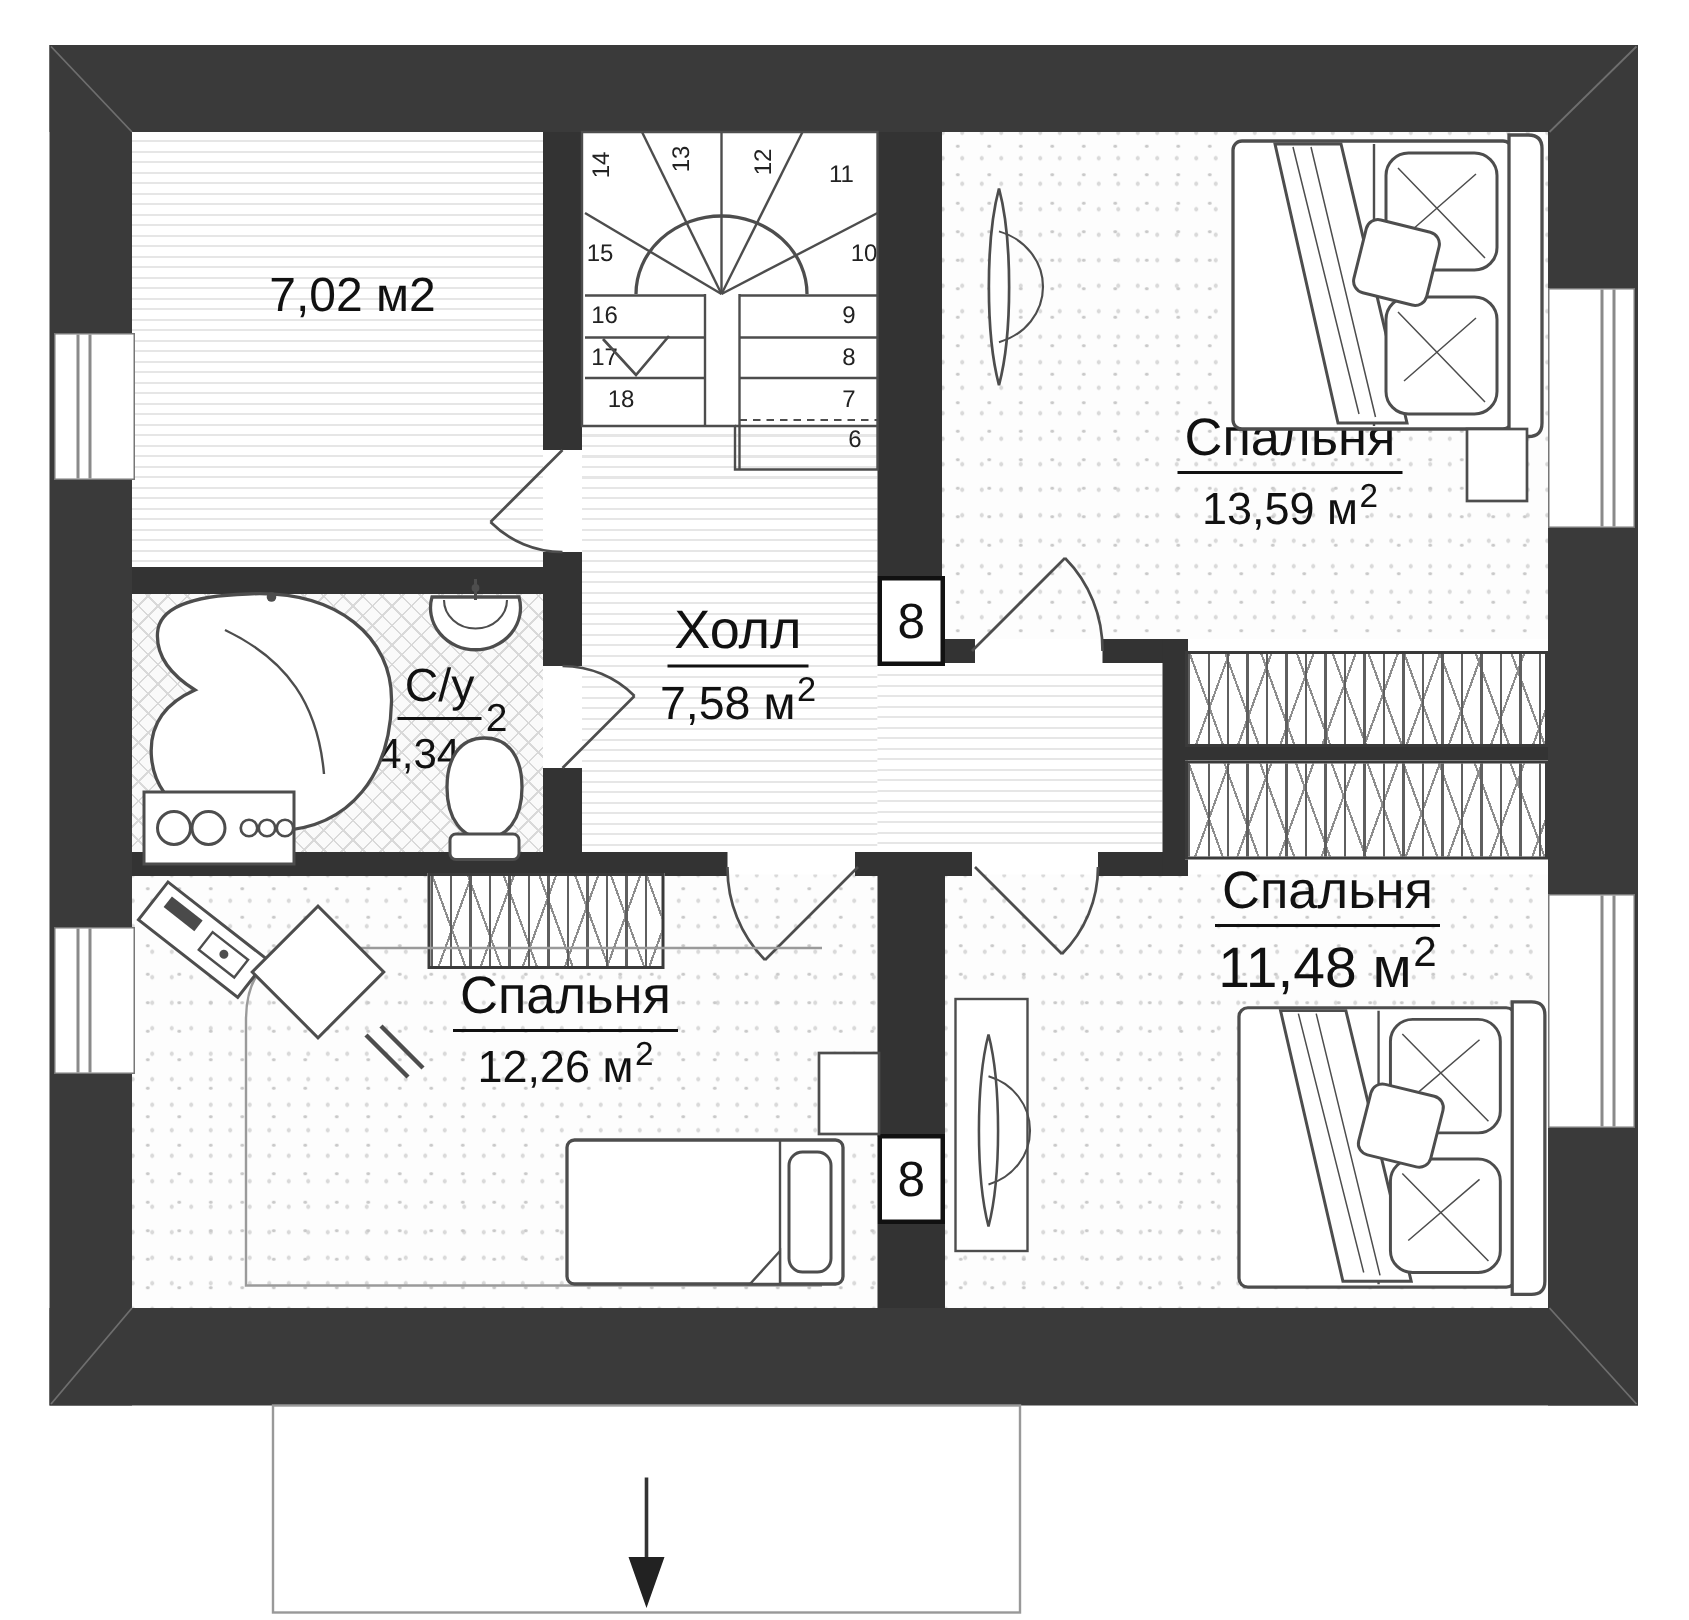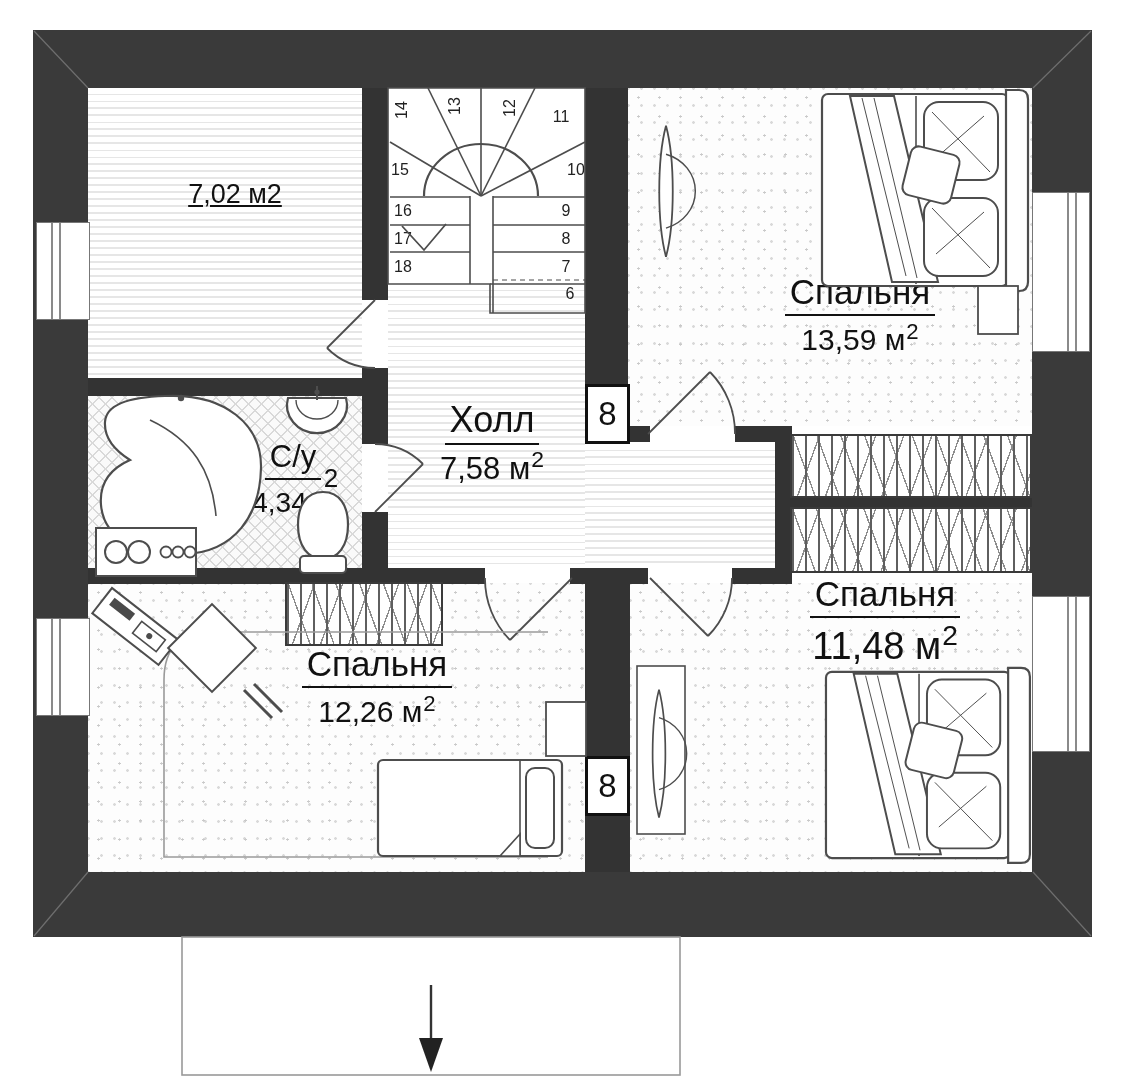--- a/index.html
+++ b/index.html
@@ -96,21 +96,21 @@
   <div class="wardrobe" style="left:285px;top:582px;width:158px;height:64px;"></div>
 
   <div class="vent" style="left:585px;top:384px;width:45px;height:60px;">
       <span>8</span>
     </div>
   <div class="vent" style="left:585px;top:756px;width:45px;height:60px;">
       <span>8</span>
     </div>
 
   <div class="room-label" style="left:100px;top:172px;width:270px;font-size:37px;">
-    <div class="ra" style="font-size:27px;text-decoration:underline;">7,02 м2</div>
+    <div class="ra" style="font-size:32px;">7,02 м2</div>
   </div>
 
   <div class="room-label" style="left:392px;top:400px;width:200px;font-size:36px;">
     <span class="rn">Холл</span>
     <div class="ra" style="font-size:31px;"><span>7,58 м</span><span class="sup">2</span></div>
   </div>
 
   <div class="room-label" style="left:226px;top:440px;width:134px;font-size:31px;">
     <span class="rn"><span>С/у</span><span class="bsup">2</span></span>
     <div class="ra" style="font-size:28px;">4,34 м</div>
@@ -136,21 +136,21 @@
   <span class="stair-num" style="left:566px;top:239px;">8</span>
   <span class="stair-num" style="left:566px;top:211px;">9</span>
   <span class="stair-num" style="left:576px;top:170px;">10</span>
   <span class="stair-num" style="left:561px;top:117px;">11</span>
   <span class="stair-num rot" style="left:510px;top:108px;">12</span>
   <span class="stair-num rot" style="left:455px;top:106px;">13</span>
   <span class="stair-num rot" style="left:402px;top:110px;">14</span>
   <span class="stair-num" style="left:400px;top:170px;">15</span>
   <span class="stair-num" style="left:403px;top:211px;">16</span>
   <span class="stair-num" style="left:403px;top:239px;">17</span>
-  <span class="stair-num" style="left:403px;top:267px;">18</span>
+  <span class="stair-num" style="left:414px;top:267px;">18</span>
 
   <svg width="1126" height="1080" viewBox="0 0 1126 1080">
     <defs>
       <g id="dbed">
         <rect x="2" y="6" width="186" height="192" rx="6" fill="#fff" stroke="#4d4d4d" stroke-width="2.2"></rect>
         <path d="M186,2 h13 q9,0 9,9 v183 q0,9 -9,9 h-13 z" fill="#fff" stroke="#4d4d4d" stroke-width="2.2"></path>
         <line x1="96" y1="8" x2="96" y2="196" stroke="#4d4d4d" stroke-width="1.6"></line>
         <path d="M30,8 L74,8 L118,194 L72,194 Z" fill="#fff" stroke="#4d4d4d" stroke-width="2"></path>
         <path d="M42,10 L86,188 M54,10 L97,190" stroke="#4d4d4d" stroke-width="1"></path>
         <rect x="104" y="14" width="74" height="78" rx="15" fill="#fff" stroke="#4d4d4d" stroke-width="2"></rect>

